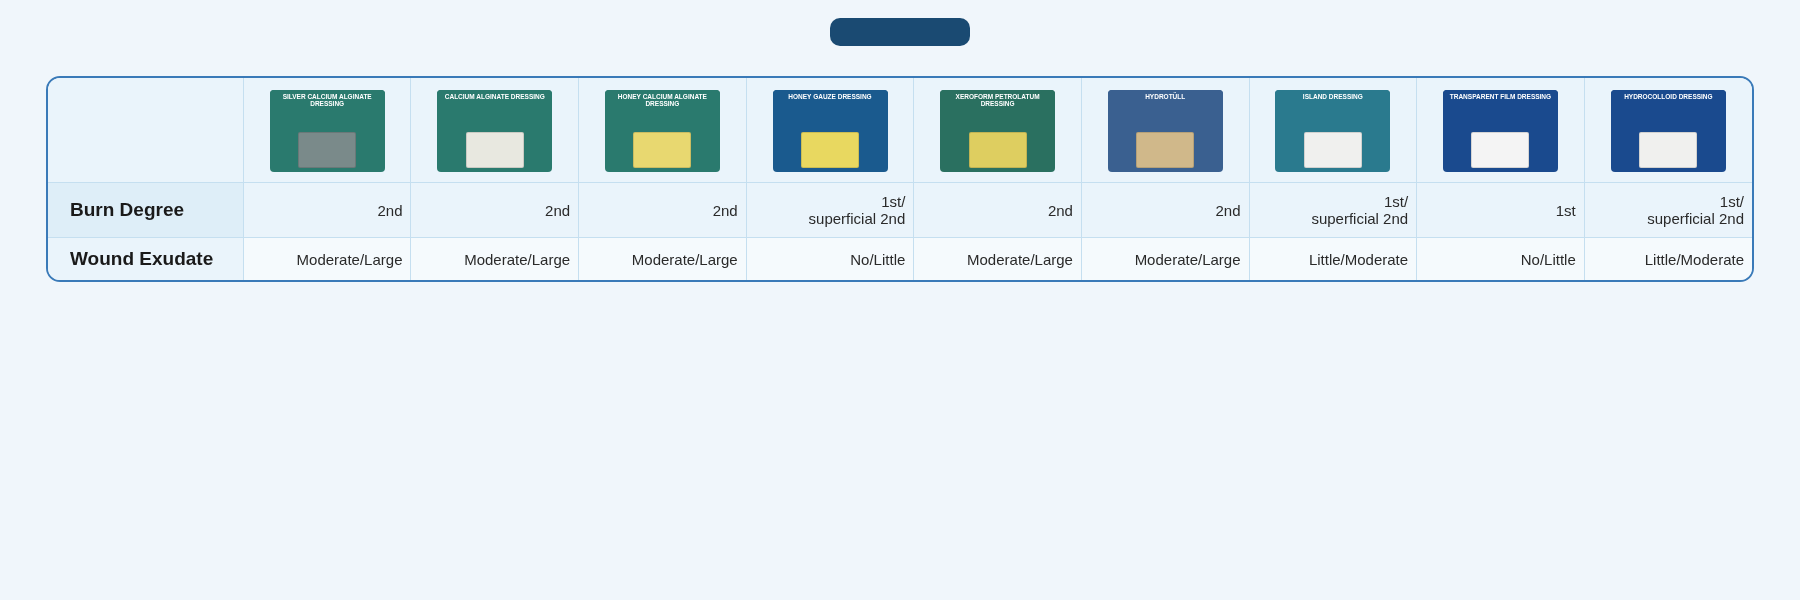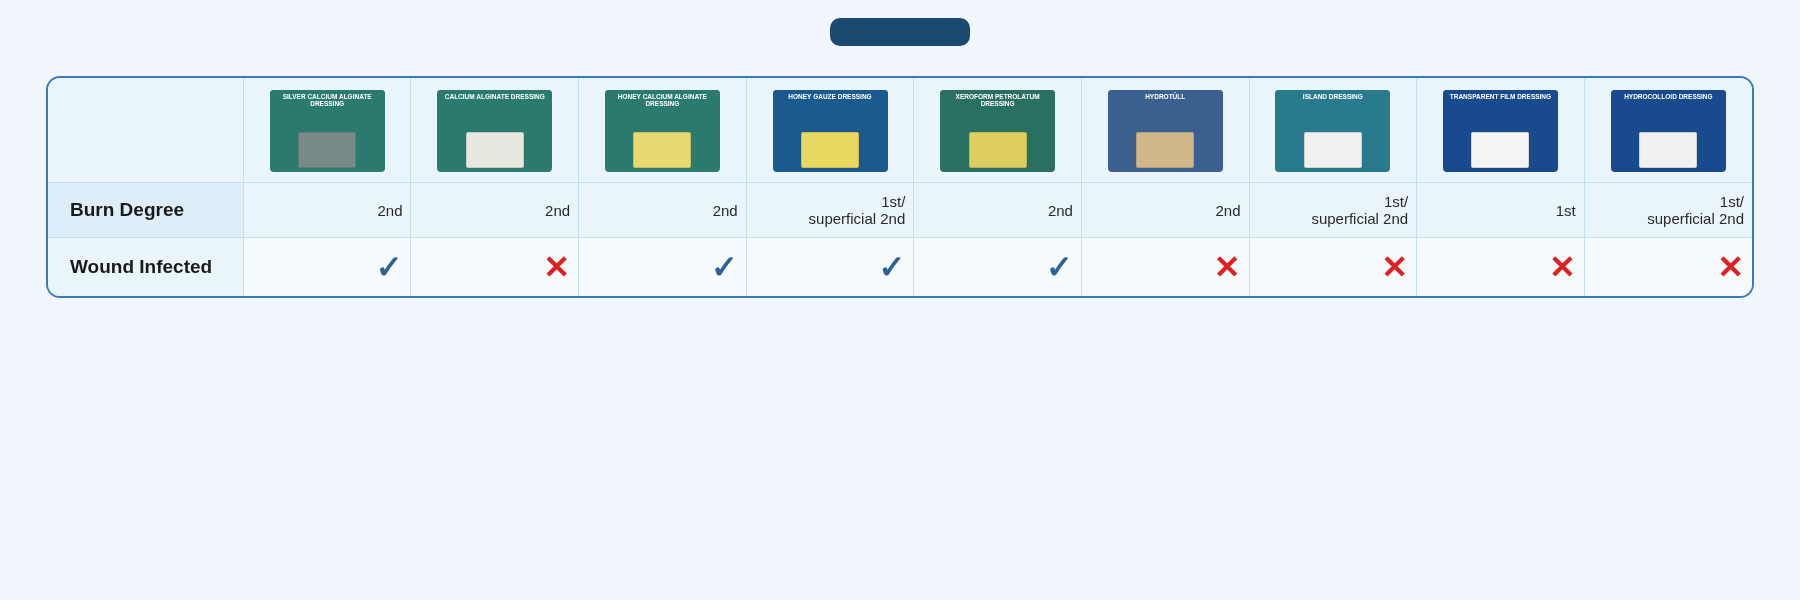--- a/index.html
+++ b/index.html
@@ -238,26 +238,26 @@
           <td>2nd</td>
           <td>2nd</td>
           <td>1st/<br>superficial 2nd</td>
           <td>2nd</td>
           <td>2nd</td>
           <td>1st/<br>superficial 2nd</td>
           <td>1st</td>
           <td>1st/<br>superficial 2nd</td>
         </tr>
         <tr class="data-row">
-          <td class="row-label">Wound Infected</td>
-          <td><span class="check">✓</span></td>
-          <td><span class="cross">✕</span></td>
-          <td><span class="check">✓</span></td>
-          <td><span class="check">✓</span></td>
-          <td><span class="check">✓</span></td>
-          <td><span class="cross">✕</span></td>
-          <td><span class="cross">✕</span></td>
-          <td><span class="cross">✕</span></td>
-          <td><span class="cross">✕</span></td>
+          <td class="row-label">Wound Exudate</td>
+          <td>Moderate/Large</td>
+          <td>Moderate/Large</td>
+          <td>Moderate/Large</td>
+          <td>No/Little</td>
+          <td>Moderate/Large</td>
+          <td>Moderate/Large</td>
+          <td>Little/Moderate</td>
+          <td>No/Little</td>
+          <td>Little/Moderate</td>
         </tr>
       </tbody>
   </table>
 </div>
 
 </body></html>

